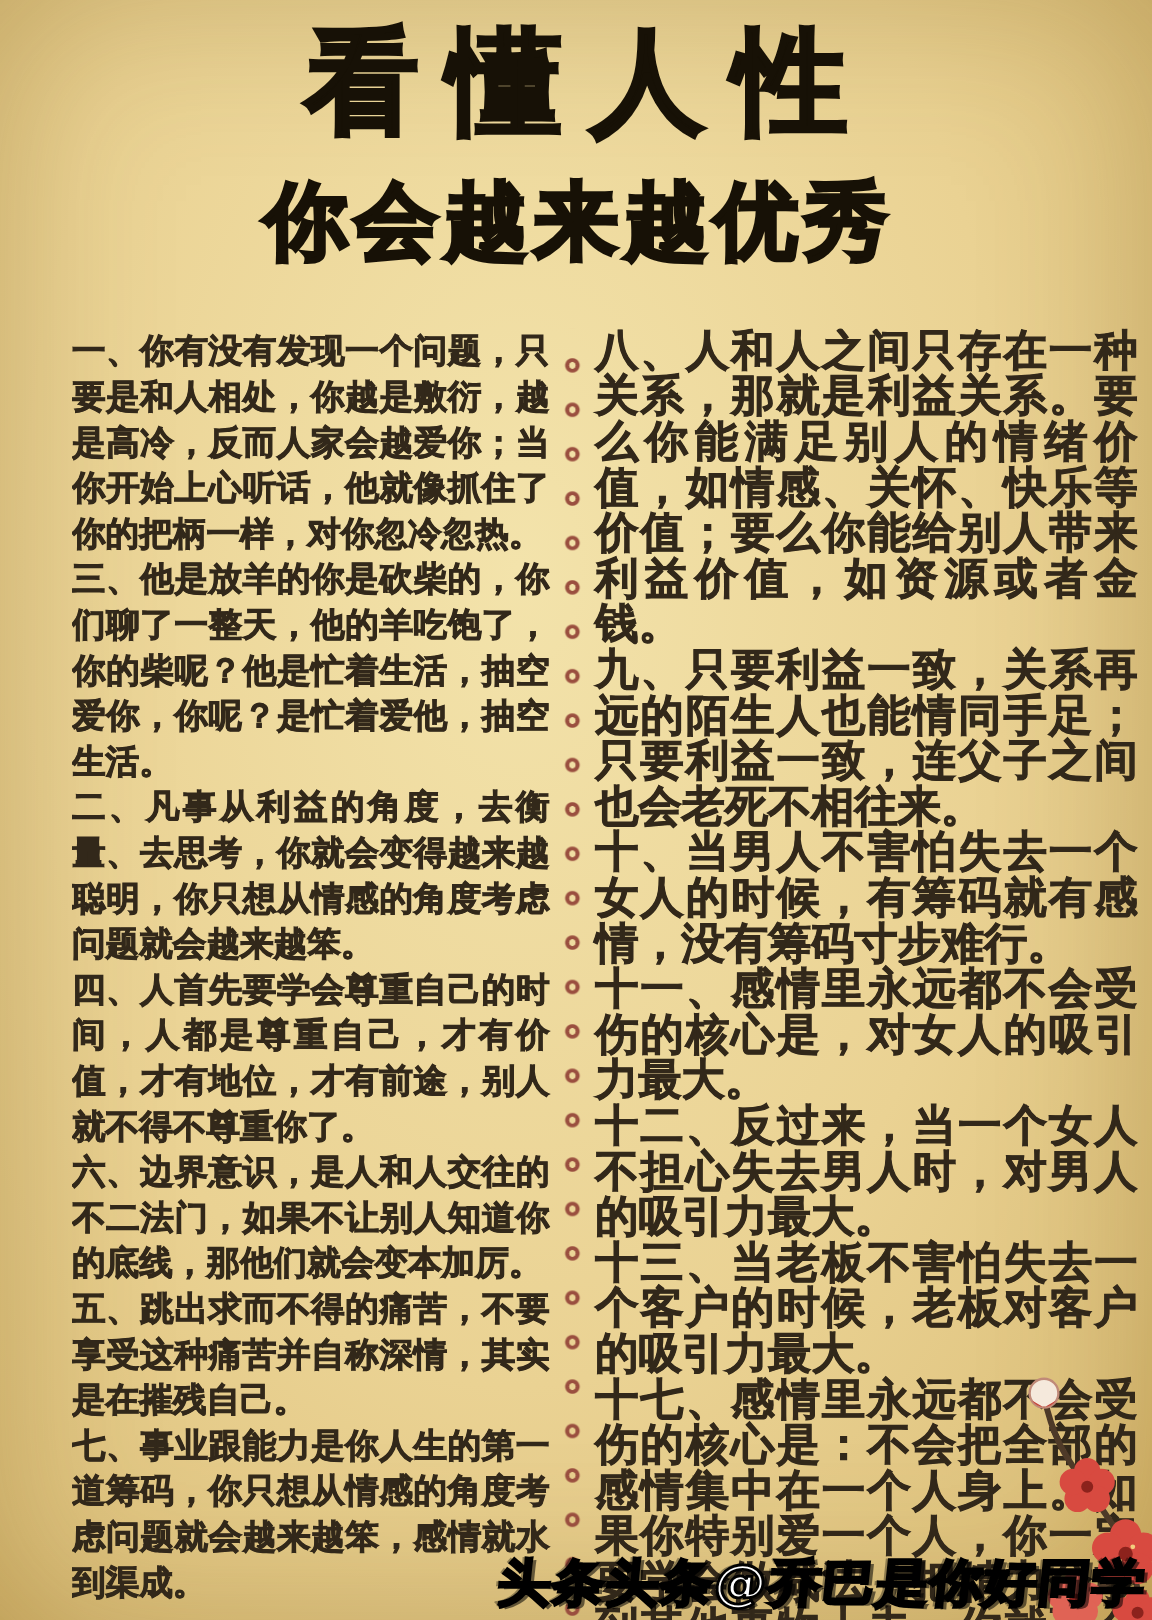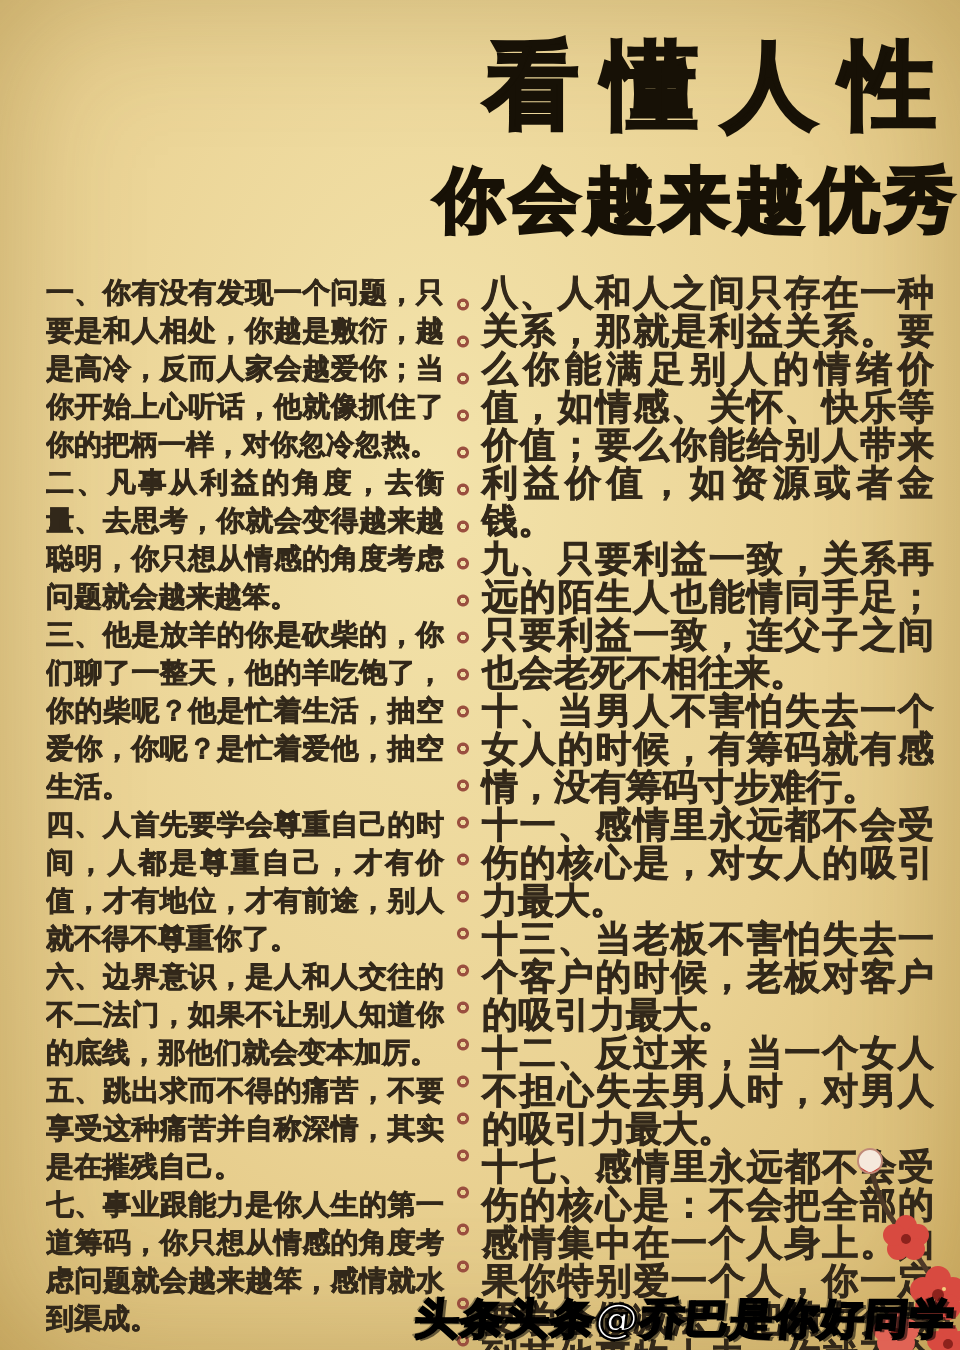--- a/index.html
+++ b/index.html
@@ -6,35 +6,35 @@
   .page{
     position:relative;
     width:960px;height:1350px;
     overflow:hidden;
     font-family:"DejaVu Sans","Liberation Sans",sans-serif;
     background:
       radial-gradient(ellipse at 45% 35%, #f3e3ab 0%, #ead293 55%, #dfc37e 85%, #d5b468 100%);
     box-shadow: inset 0 0 140px rgba(120,85,20,.30);
   }
   .title{
-    position:absolute;top:26px;left:0;width:100%;
-    text-align:right;color:#171106;
+    position:absolute;top:10px;left:0;width:100%;
+    text-align:center;color:#171106;
   }
   .t1{
     font-size:95px;line-height:118px;font-weight:900;
     letter-spacing:24px;text-indent:24px;
     -webkit-text-stroke:3px #171106;
   }
   .t2{
     font-size:70px;line-height:112px;font-weight:900;
     letter-spacing:5px;text-indent:5px;
     -webkit-text-stroke:3px #171106;
   }
   .content{
-    position:absolute;top:274px;left:46px;width:888px;height:1076px;
+    position:absolute;top:274px;left:60px;width:888px;height:1076px;
     display:flex;overflow:hidden;
   }
   .col{color:#32281a;font-weight:700;text-align:justify;}
   .col p{margin:0;-webkit-text-stroke:0.8px #32281a;}
   .col-left{width:398px;font-size:28px;line-height:38px;}
   .col-right{flex:1;font-size:36px;line-height:38px;}
   .divider{
     width:38px;
     background-image:radial-gradient(circle at 50% 50%,
       rgba(0,0,0,0) 0 2.5px, #9a4f3f 3px 5.5px, rgba(0,0,0,0) 6.5px);
@@ -62,37 +62,37 @@
 <div class="page">
 
   <header class="title">
     <div class="t1">看懂人性</div>
     <div class="t2">你会越来越优秀</div>
   </header>
 
   <main class="content">
     <div class="col col-left">
       <p>一、你有没有发现一个问题，只要是和人相处，你越是敷衍，越是高冷，反而人家会越爱你；当你开始上心听话，他就像抓住了你的把柄一样，对你忽冷忽热。</p>
+      <p>三、他是放羊的你是砍柴的，你们聊了一整天，他的羊吃饱了，你的柴呢？他是忙着生活，抽空爱你，你呢？是忙着爱他，抽空生活。</p>
       <p>二、凡事从利益的角度，去衡量、去思考，你就会变得越来越聪明，你只想从情感的角度考虑问题就会越来越笨。</p>
-      <p>三、他是放羊的你是砍柴的，你们聊了一整天，他的羊吃饱了，你的柴呢？他是忙着生活，抽空爱你，你呢？是忙着爱他，抽空生活。</p>
       <p>四、人首先要学会尊重自己的时间，人都是尊重自己，才有价值，才有地位，才有前途，别人就不得不尊重你了。</p>
       <p>六、边界意识，是人和人交往的不二法门，如果不让别人知道你的底线，那他们就会变本加厉。</p>
       <p>五、跳出求而不得的痛苦，不要享受这种痛苦并自称深情，其实是在摧残自己。</p>
       <p>七、事业跟能力是你人生的第一道筹码，你只想从情感的角度考虑问题就会越来越笨，感情就水到渠成。</p>
     </div>
 
     <div class="divider"></div>
 
     <div class="col col-right">
       <p>八、人和人之间只存在一种关系，那就是利益关系。要么你能满足别人的情绪价值，如情感、关怀、快乐等价值；要么你能给别人带来利益价值，如资源或者金钱。</p>
       <p>九、只要利益一致，关系再远的陌生人也能情同手足；只要利益一致，连父子之间也会老死不相往来。</p>
       <p>十、当男人不害怕失去一个女人的时候，有筹码就有感情，没有筹码寸步难行。</p>
       <p>十一、感情里永远都不会受伤的核心是，对女人的吸引力最大。</p>
+      <p>十二、反过来，当一个女人不担心失去男人时，对男人的吸引力最大。</p>
       <p>十三、当老板不害怕失去一个客户的时候，老板对客户的吸引力最大。</p>
-      <p>十二、反过来，当一个女人不担心失去男人时，对男人的吸引力最大。</p>
       <p>十七、感情里永远都不会受伤的核心是：不会把全部的感情集中在一个人身上。如果你特别爱一个人，你一定要学会做减法，把精力分散到其他事物上去，你就不会那么痛苦了。</p>
       <p>十八、所有的人脉都是假象，想要和老板做朋友，必须拥</p>
     </div>
   </main>
 
   <svg class="flower" viewBox="0 0 140 225" aria-hidden="true">
     <path d="M44,30 C52,70 66,86 80,106 C96,131 106,142 114,162 C119,179 96,186 72,199" fill="none" stroke="#4e3a28" stroke-width="5" stroke-linecap="round"></path>
     <path d="M114,162 C120,181 124,193 122,208" fill="none" stroke="#4e3a28" stroke-width="5" stroke-linecap="round"></path>
 
     <circle cx="44" cy="28" r="12" fill="#f5e9dc" stroke="#c08a78" stroke-width="2"></circle>

